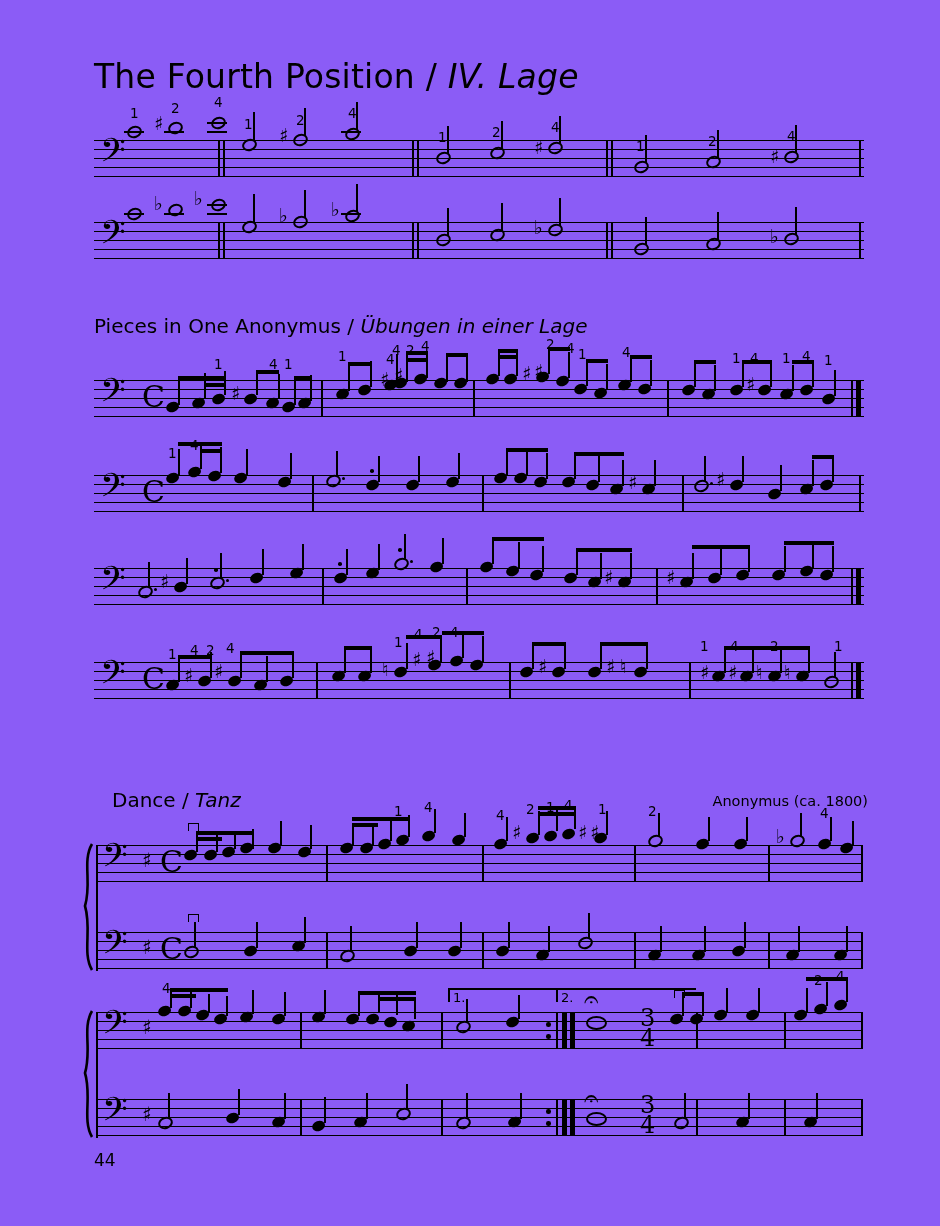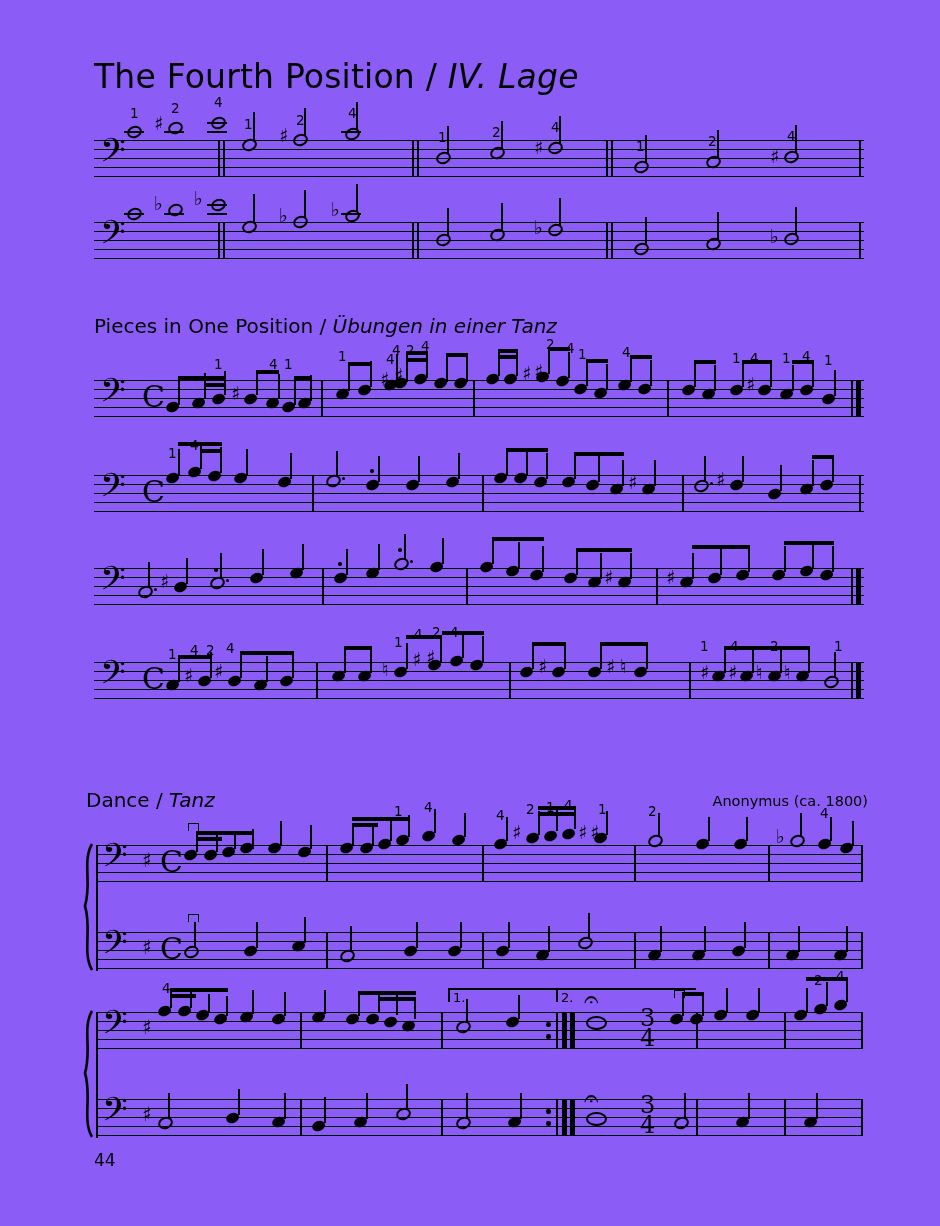--- a/index.html
+++ b/index.html
@@ -30,21 +30,21 @@
   .page-title .ital {
     font-style: italic;
   }
   .section-title {
     position: absolute;
     font-size: 20px;
     white-space: nowrap;
   }
   .section-title .ital { font-style: italic; }
   #sec-pieces { left: 94px; top: 314px; }
-  #sec-dance  { left: 86px; top: 788px; text-align: right; }
+  #sec-dance  { left: 112px; top: 788px; text-align: right; }
   .attribution {
     position: absolute;
     right: 72px;
     top: 793px;
     font-size: 14.5px;
     white-space: nowrap;
   }
   .folio {
     position: absolute;
     left: 94px;
@@ -328,21 +328,21 @@
 
     <div class="notehead hollow" style="left:612px; top:16px;"></div>
     <div class="stem" style="left:623px; top:-10px; height:28px;"></div>
 
     <div class="acc" style="left:676px; top:5px;">♭</div>
     <div class="notehead hollow" style="left:690px; top:11px;"></div>
     <div class="stem" style="left:701px; top:-15px; height:28px;"></div>
   </div>
 
   <div class="section-title" id="sec-pieces">
-    <span>Pieces in One Position / </span><span class="ital">Übungen in einer Tanz</span>
+    <span>Pieces in One Anonymus / </span><span class="ital">Übungen in einer Lage</span>
   </div>
 
   <div class="system" id="sys3" style="left:94px; top:380px; width:770px; height:60px;">
     <div class="staffline" style="top:0px;   width:770px;"></div>
     <div class="staffline" style="top:9px;   width:770px;"></div>
     <div class="staffline" style="top:18px;  width:770px;"></div>
     <div class="staffline" style="top:27px;  width:770px;"></div>
     <div class="staffline" style="top:36px;  width:770px;"></div>
     <div class="clef" style="left:6px; top:-6px;">𝄢</div>
     <div class="timesig" style="left:48px; top:2px;">C</div>

